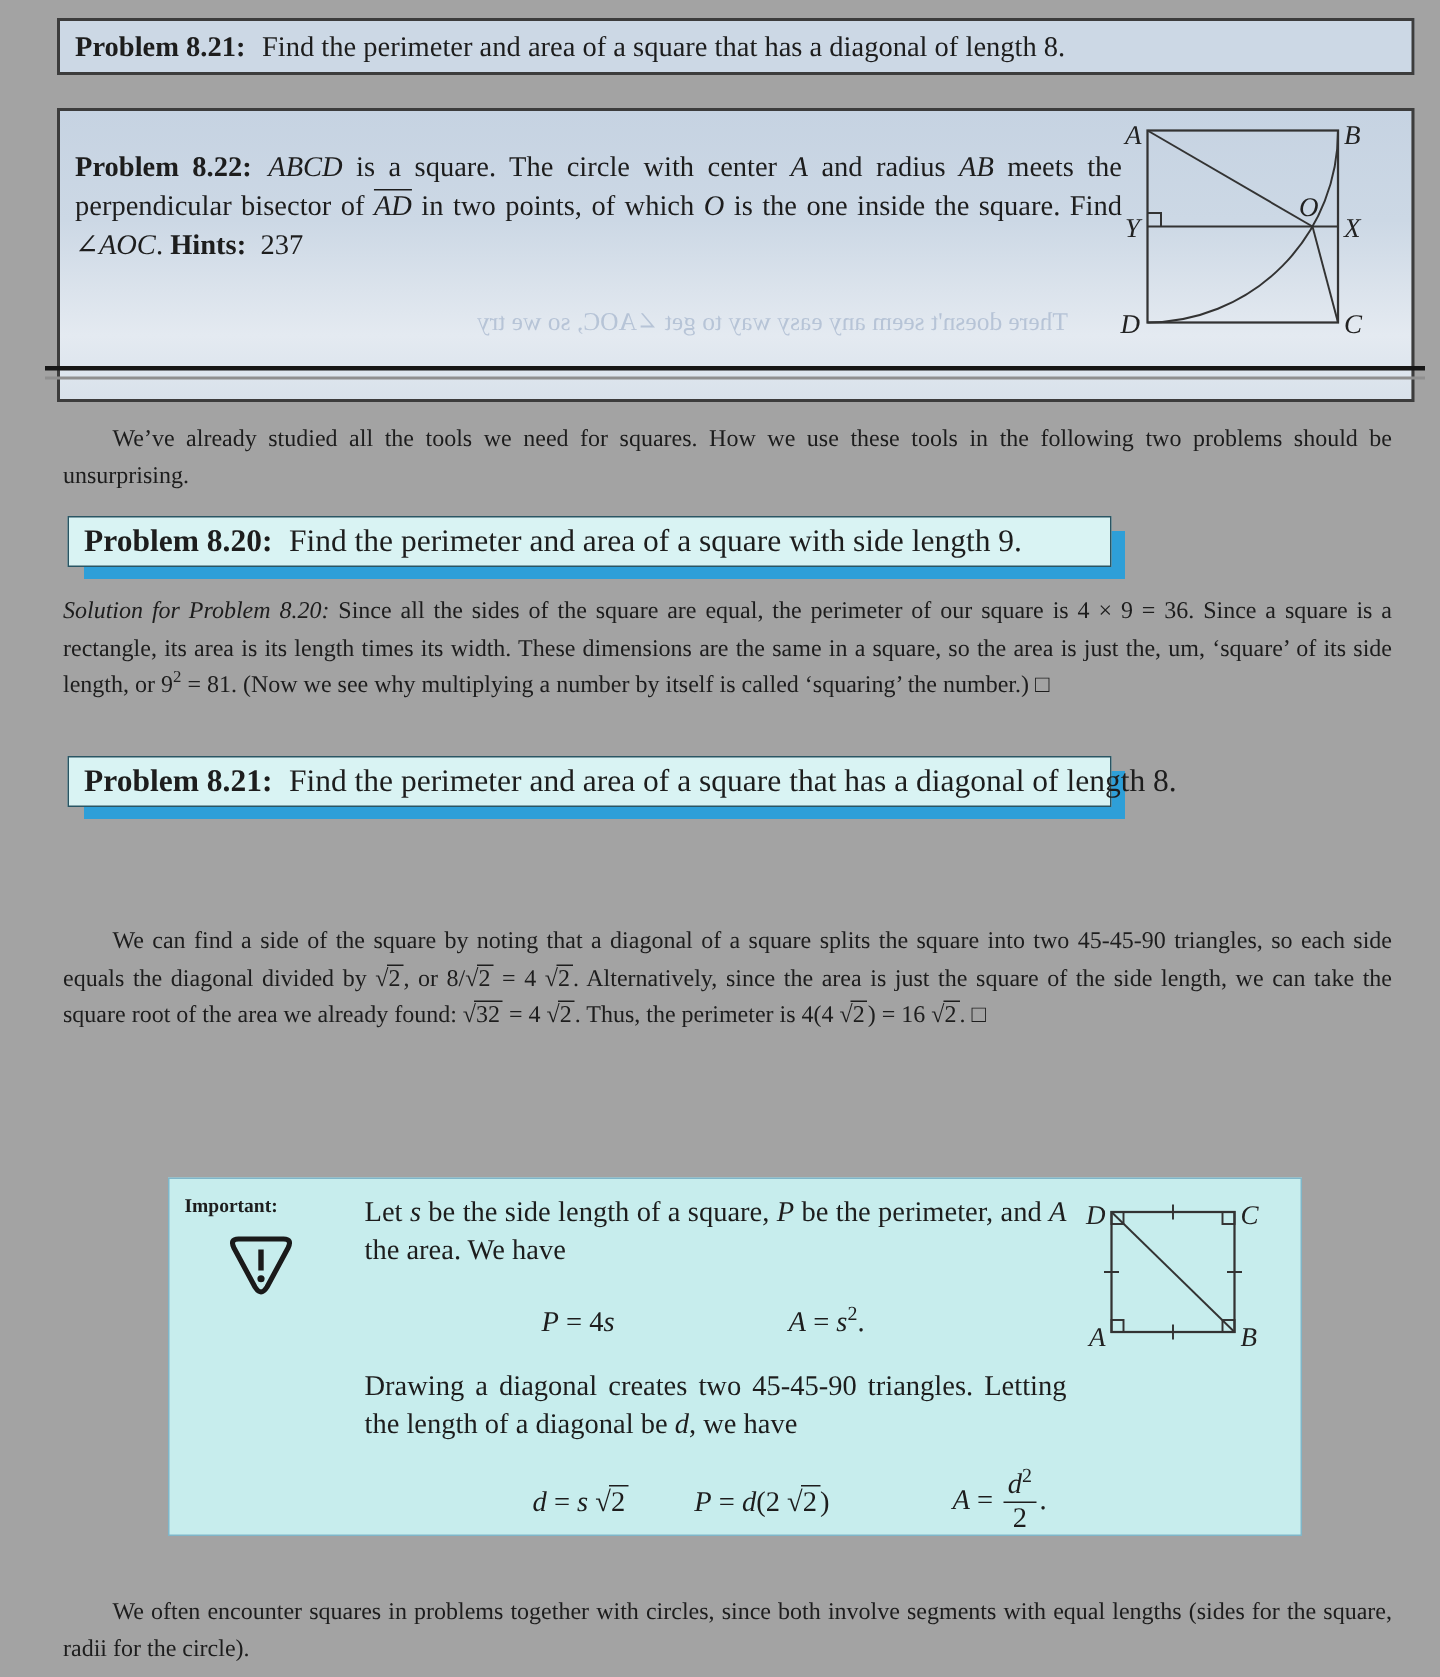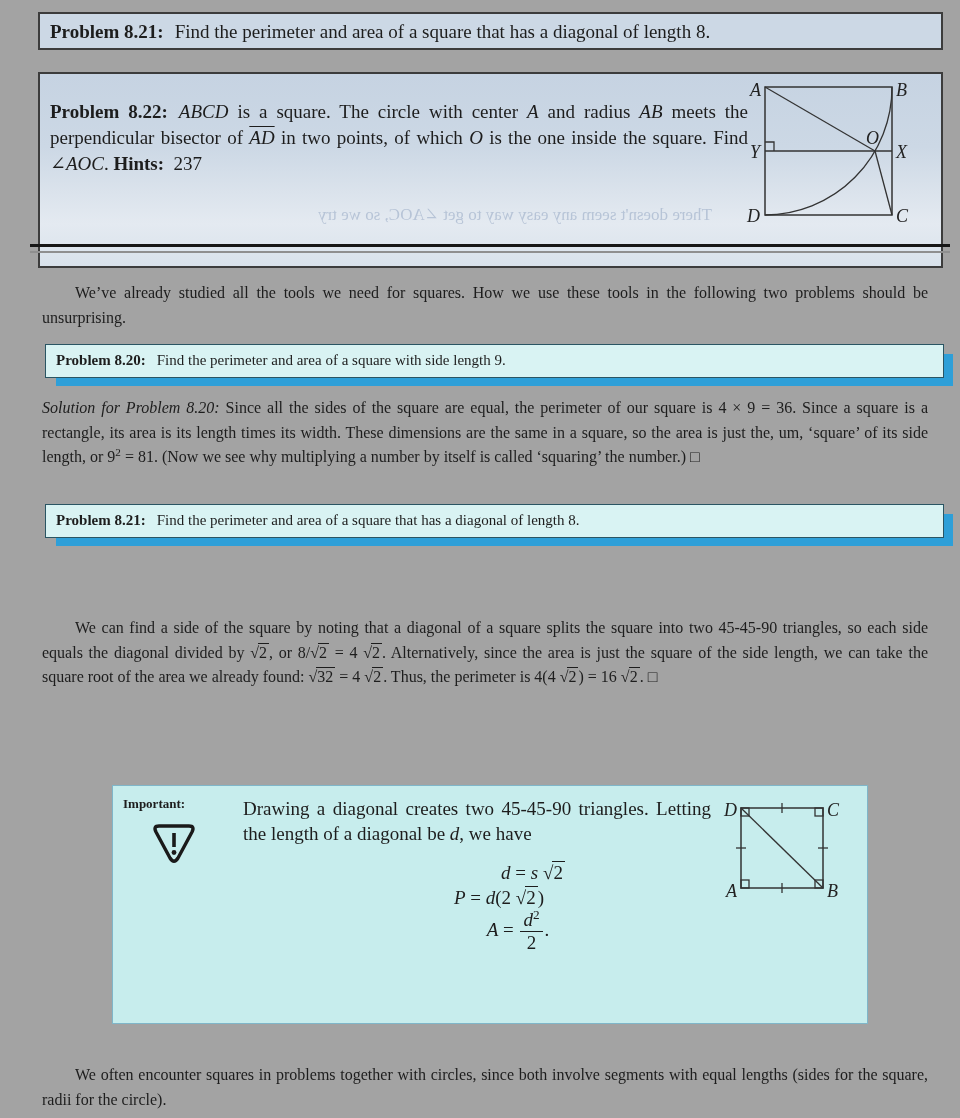--- a/index.html
+++ b/index.html
@@ -46,25 +46,25 @@
   .rule{position:absolute;left:30px;width:920px;}
   #rule-thick{top:244px;height:3px;background:var(--rule_dark,#161616);}
   #rule-thin{top:251px;height:2px;background:var(--rule_gray,#8f8f8f);}
 
   
   .para{position:absolute;left:42px;width:886px;margin:0;text-align:justify;font-size:16px;line-height:24.6px;}
   .indent{text-indent:33px;}
 
   
   .cyan-box{
-    position:absolute;left:45px;width:899px;height:34px;box-sizing:border-box;
+    position:absolute;left:45px;width:696px;height:34px;box-sizing:border-box;
     background:var(--cyan_fill,#d9f3f3);
     border:1.5px solid #2a5563;
     box-shadow:10px 9px 0 -1px var(--cyan_shadow,#2e9fd8);
-    padding:3px 10px;font-size:15px;line-height:25px;white-space:nowrap;overflow:visible;
+    padding:3px 10px;font-size:21px;line-height:25px;white-space:nowrap;overflow:visible;
   }
   #prob-820{top:344px;}
   #prob-821{top:504px;}
 
   #sol-820{top:396px;}
   #sol-821{top:557px;}
   #para-intro{top:281px;}
   #para-side{top:616px;}
   #para-examples{top:729px;}
   #para-final{top:1063px;}
@@ -76,21 +76,21 @@
     border:1px solid var(--important_border,#7fb6c9);
   }
   .imp-label{position:absolute;left:10px;top:10px;font-weight:bold;font-size:13px;}
   .warning-icon{position:absolute;left:38px;top:36px;width:46px;height:44px;}
   .imp-content{margin:0 14px 0 130px;padding-top:10px;font-size:19px;line-height:25px;text-align:justify;}
   .imp-diagram{float:right;width:130px;height:114px;margin:0 0 6px 12px;}
   .f-row{display:flex;align-items:center;}
   #f-row-1{margin-top:21px;margin-bottom:17px;height:28px;}
   #f-row-1 .f1{margin-left:118px;}
   #f-row-1 .f2{margin-left:116px;}
-  #f-row-2{margin-top:14px;height:50px;flex-direction:column;}
+  #f-row-2{margin-top:14px;height:50px;}
   #f-row-2 .f3{margin-left:112px;}
   #f-row-2 .f4{margin-left:44px;}
   #f-row-2 .f5{margin-left:82px;}
 
   svg text{font-family:"Liberation Serif","DejaVu Serif",serif;font-style:italic;font-size:18px;fill:#222;}
   svg .geo{stroke:var(--diagram_stroke,#333);stroke-width:1.5;fill:none;}
   svg .geo-thin{stroke:var(--diagram_stroke,#333);stroke-width:1.3;fill:none;}
 </style>
 </head>
 <body>
@@ -159,20 +159,25 @@
         <line class="geo-thin" x1="95" y1="52" x2="105" y2="52"></line>
         <rect class="geo-thin" x="18" y="12" width="8" height="8"></rect>
         <rect class="geo-thin" x="92" y="12" width="8" height="8"></rect>
         <rect class="geo-thin" x="18" y="84" width="8" height="8"></rect>
         <rect class="geo-thin" x="92" y="84" width="8" height="8"></rect>
         <text x="14" y="20" text-anchor="end">D</text>
         <text x="104" y="20">C</text>
         <text x="14" y="101" text-anchor="end">A</text>
         <text x="104" y="101">B</text>
       </svg>
+      <div><span>Let </span><span class="it">s</span><span> be the side length of a square, </span><span class="it">P</span><span> be the perimeter, and </span><span class="it">A</span><span> the area.  We have</span></div>
+      <div class="f-row" id="f-row-1">
+        <span class="f1"><span class="it">P</span><span> = 4</span><span class="it">s</span></span>
+        <span class="f2"><span class="it">A</span><span> = </span><span class="it">s</span><span class="sup">2</span><span>.</span></span>
+      </div>
       <div><span>Drawing a diagonal creates two 45-45-90 triangles.  Letting the length of a diagonal be </span><span class="it">d</span><span>, we have</span></div>
       <div class="f-row" id="f-row-2">
         <span class="f3"><span class="it">d</span><span> = </span><span class="it">s</span><span> </span><span class="rad">√<span class="ov">2</span></span></span>
         <span class="f4"><span class="it">P</span><span> = </span><span class="it">d</span><span>(2 </span><span class="rad">√<span class="ov">2</span></span><span>)</span></span>
         <span class="f5"><span class="it">A</span><span> = </span><span class="frac"><span class="num"><span class="it">d</span><span class="sup">2</span></span><span class="den"><span>2</span></span></span><span>.</span></span>
       </div>
     </div>
   </div>
 
   <p class="para indent" id="para-final">We often encounter squares in problems together with circles, since both involve segments with equal lengths (sides for the square, radii for the circle).</p>

